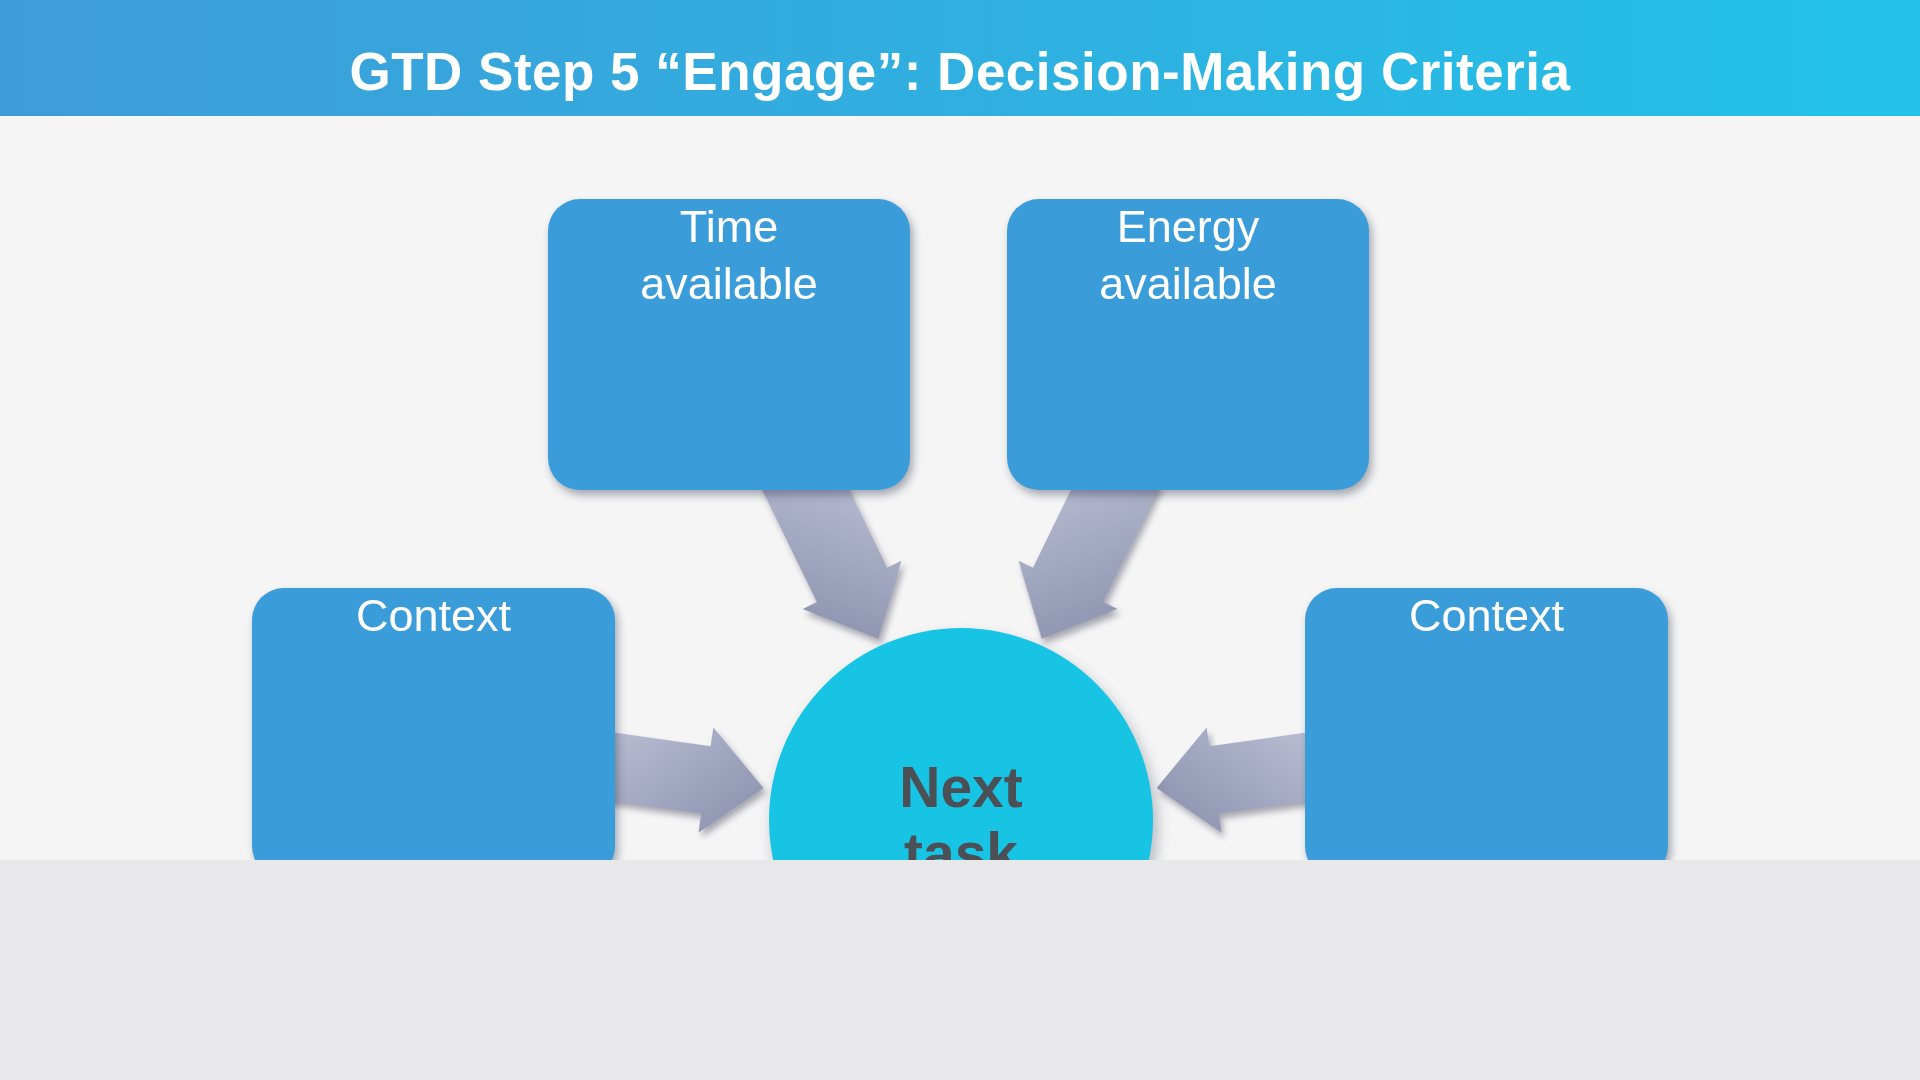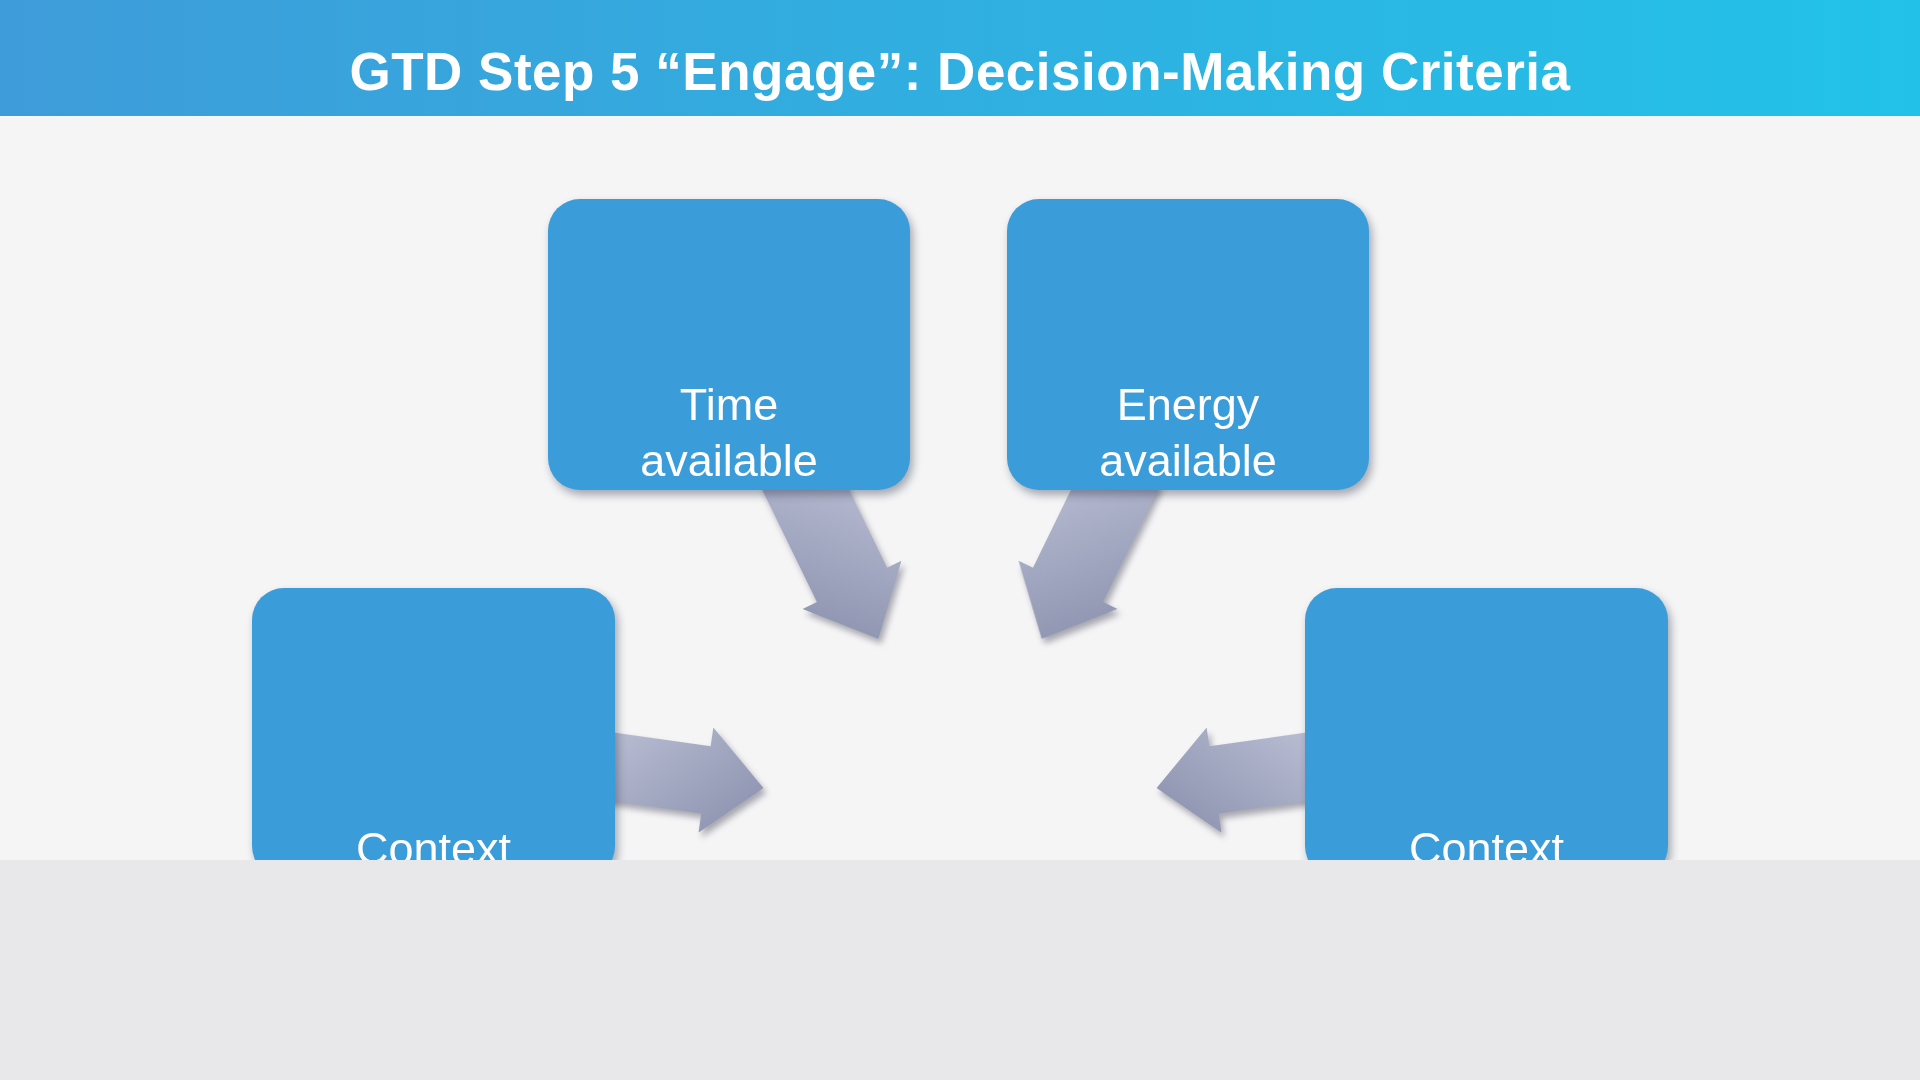--- a/index.html
+++ b/index.html
@@ -16,21 +16,21 @@
   }
   .hdr h1{
     margin:26px 0 0 0;font-size:53px;font-weight:700;color:#fff;
     letter-spacing:.5px;white-space:nowrap;
   }
   
   .box{
     position:absolute;width:362px;height:291px;z-index:3;
     background:var(--box-blue,#3B9CDA);border-radius:32px;
     box-shadow:3px 5px 8px rgba(30,40,60,.38);
-    display:flex;align-items:flex-end;justify-content:center;
+    display:flex;align-items:flex-start;justify-content:center;
     text-align:center;color:#fff;font-size:45px;line-height:1.26;font-weight:400;
     padding:0 54px;box-sizing:border-box;
   }
   .box-time{left:548px;top:199px;}
   .box-energy{left:1007px;top:199px;}
   .box-context{left:252px;top:588px;width:363px;height:290px;}
   .box-priority{left:1305px;top:588px;width:363px;height:290px;}
   
   .circle{
     position:absolute;left:769px;top:628px;width:384px;height:384px;z-index:4;
@@ -92,20 +92,23 @@
   <div class="box box-context">
     <span>Context</span>
   </div>
   <div class="box box-energy">
     <span>Energy available</span>
   </div>
   <div class="box box-priority">
     <span>Context</span>
   </div>
 
+  <div class="circle">
+    <div class="lbl">Next task</div>
+  </div>
 
   <div class="brand" aria-label="IONOS">
     <span class="sr">IONOS</span>
     <svg viewBox="0 0 168 46" aria-hidden="true">
       <g fill="currentColor" stroke="none">
         <rect x="0" y="0" width="9" height="46" rx="2"></rect>
         <rect x="61" y="0" width="9" height="46" rx="2"></rect>
         <rect x="84" y="0" width="9" height="46" rx="2"></rect>
       </g>
       <line x1="65.5" y1="2.5" x2="88.5" y2="43.5" stroke="currentColor" stroke-width="8"></line>

